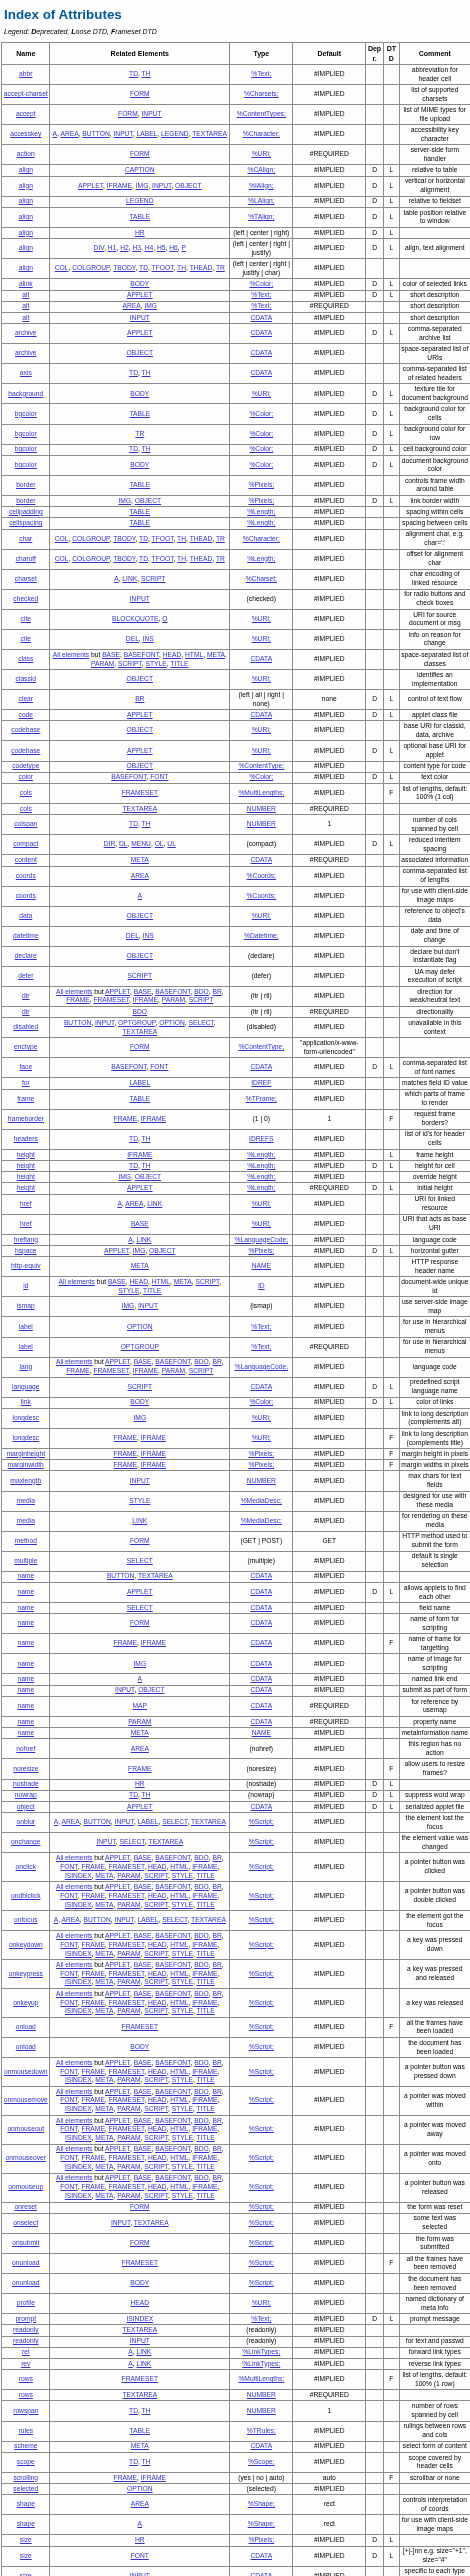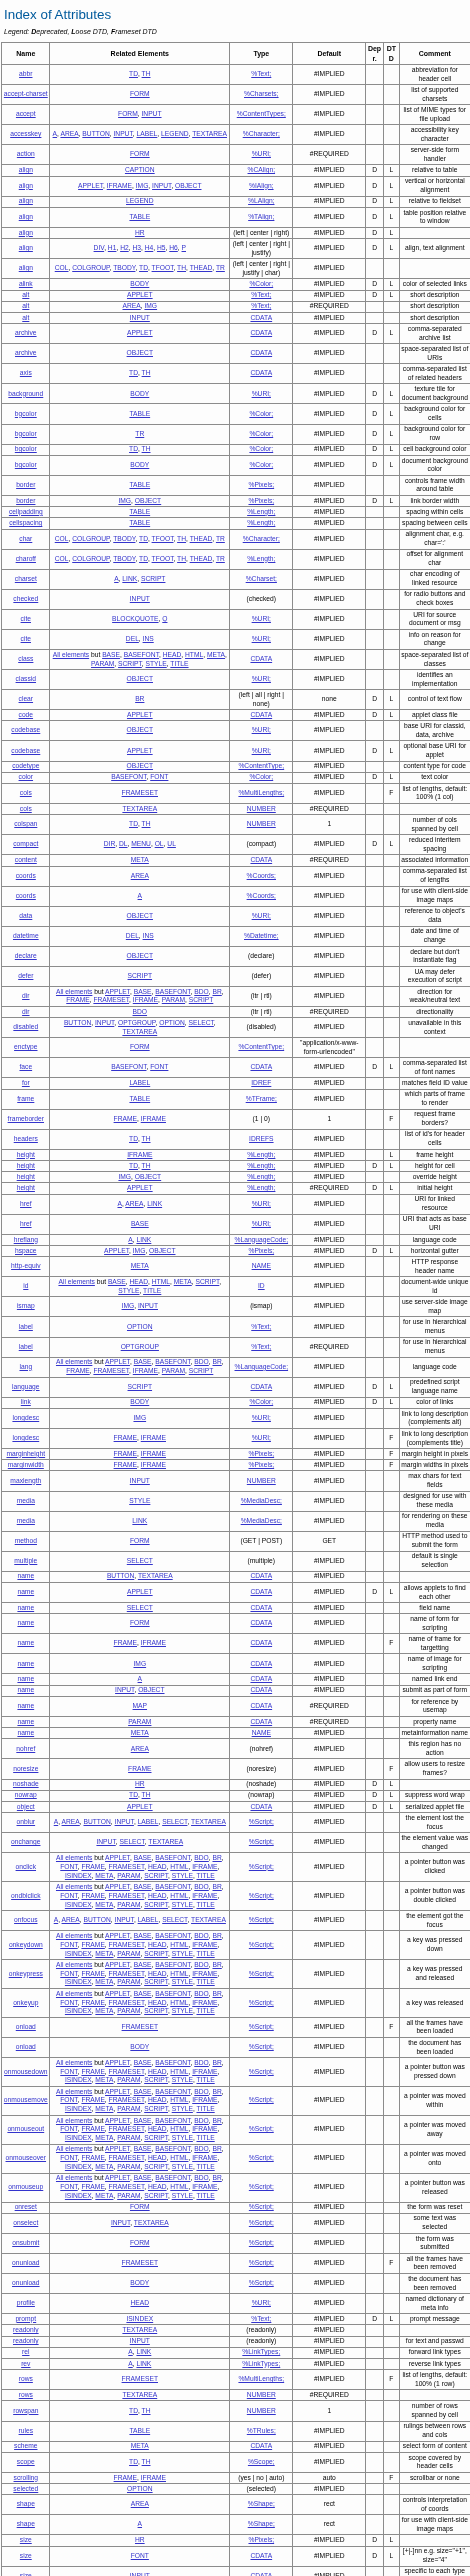--- a/index.html
+++ b/index.html
@@ -4,21 +4,21 @@
 <style>
   :root{
     --heading-color:#005A9C;
     --link-color:#3333CC;
     --border-color:#8c8c8c;
     --text-color:#000000;
     --bg-color:#fdfdfd;
   }
   html,body{margin:0;padding:0;background:var(--bg-color);color:var(--text-color);}
   body{width:471px;font-family:"Liberation Sans",sans-serif;padding:1.3px 1.3px 4px 1.3px;box-sizing:border-box;}
-  h2.page-title{color:var(--heading-color);font-size:13.4px;font-weight:normal;margin:5.4px 0 4px 2.7px;}
+  h2.page-title{color:var(--heading-color);font-size:13.4px;font-weight:bold;margin:5.4px 0 4px 2.7px;}
   p.legend{font-style:italic;font-size:7px;margin:6.7px 0 6.7px 2.7px;}
   p.legend b{font-weight:bold;}
   table.attr-table{border-collapse:collapse;width:469px;table-layout:fixed;font-size:6.7px;line-height:1.32;}
   table.attr-table th,table.attr-table td{
     border:0.7px solid var(--border-color);
     padding:0.7px 1.3px;
     text-align:center;
     vertical-align:middle;
     word-wrap:break-word;
     overflow-wrap:break-word;

